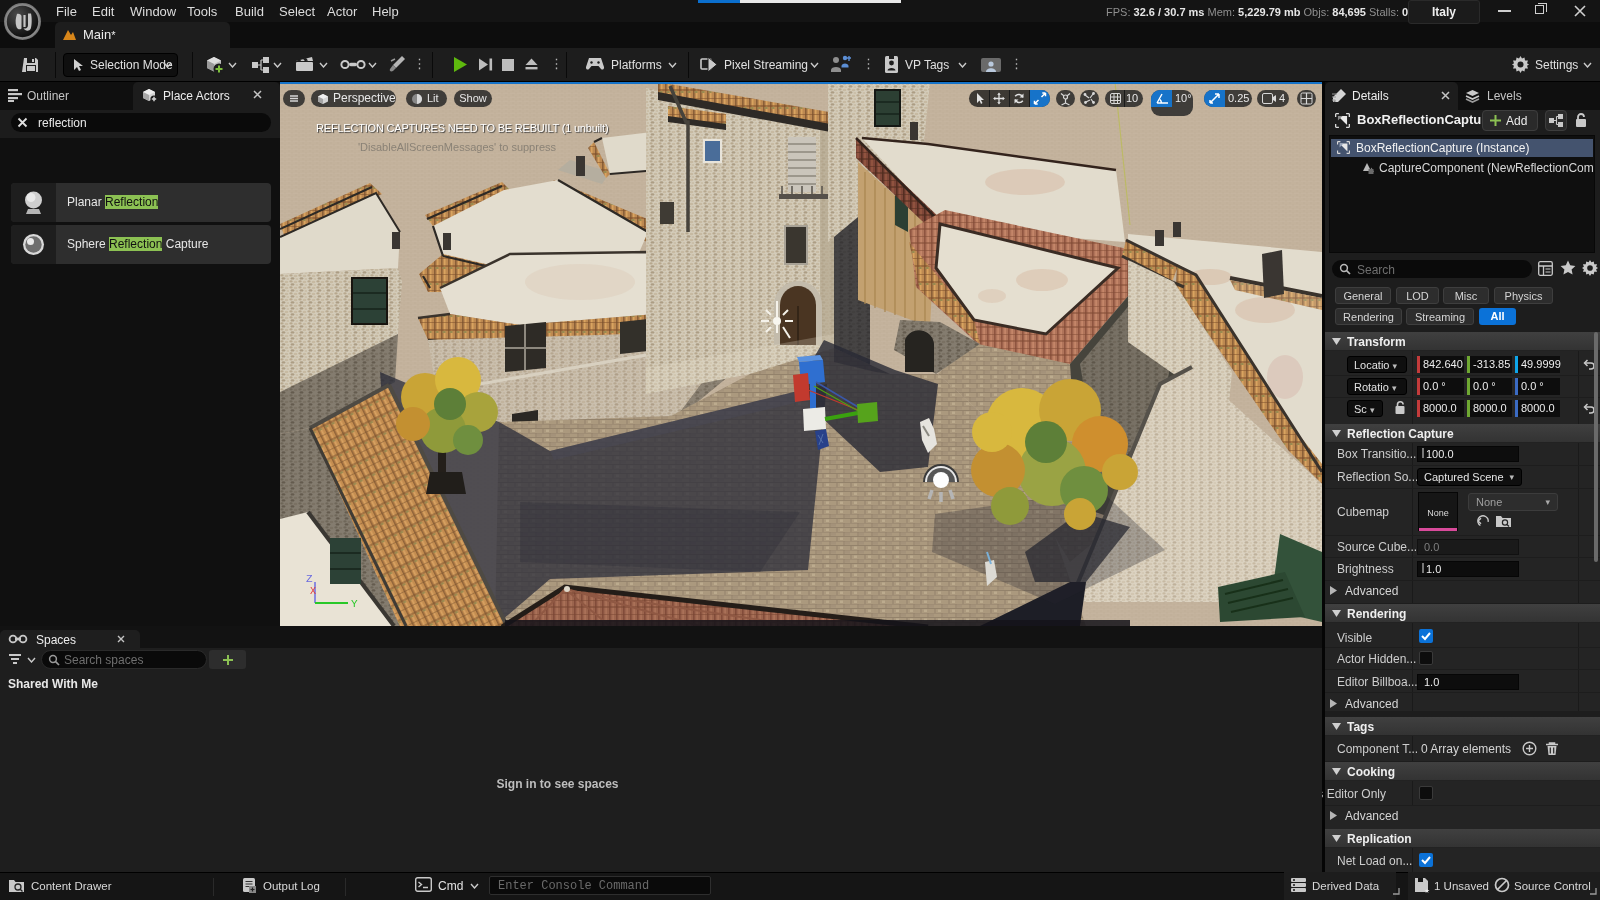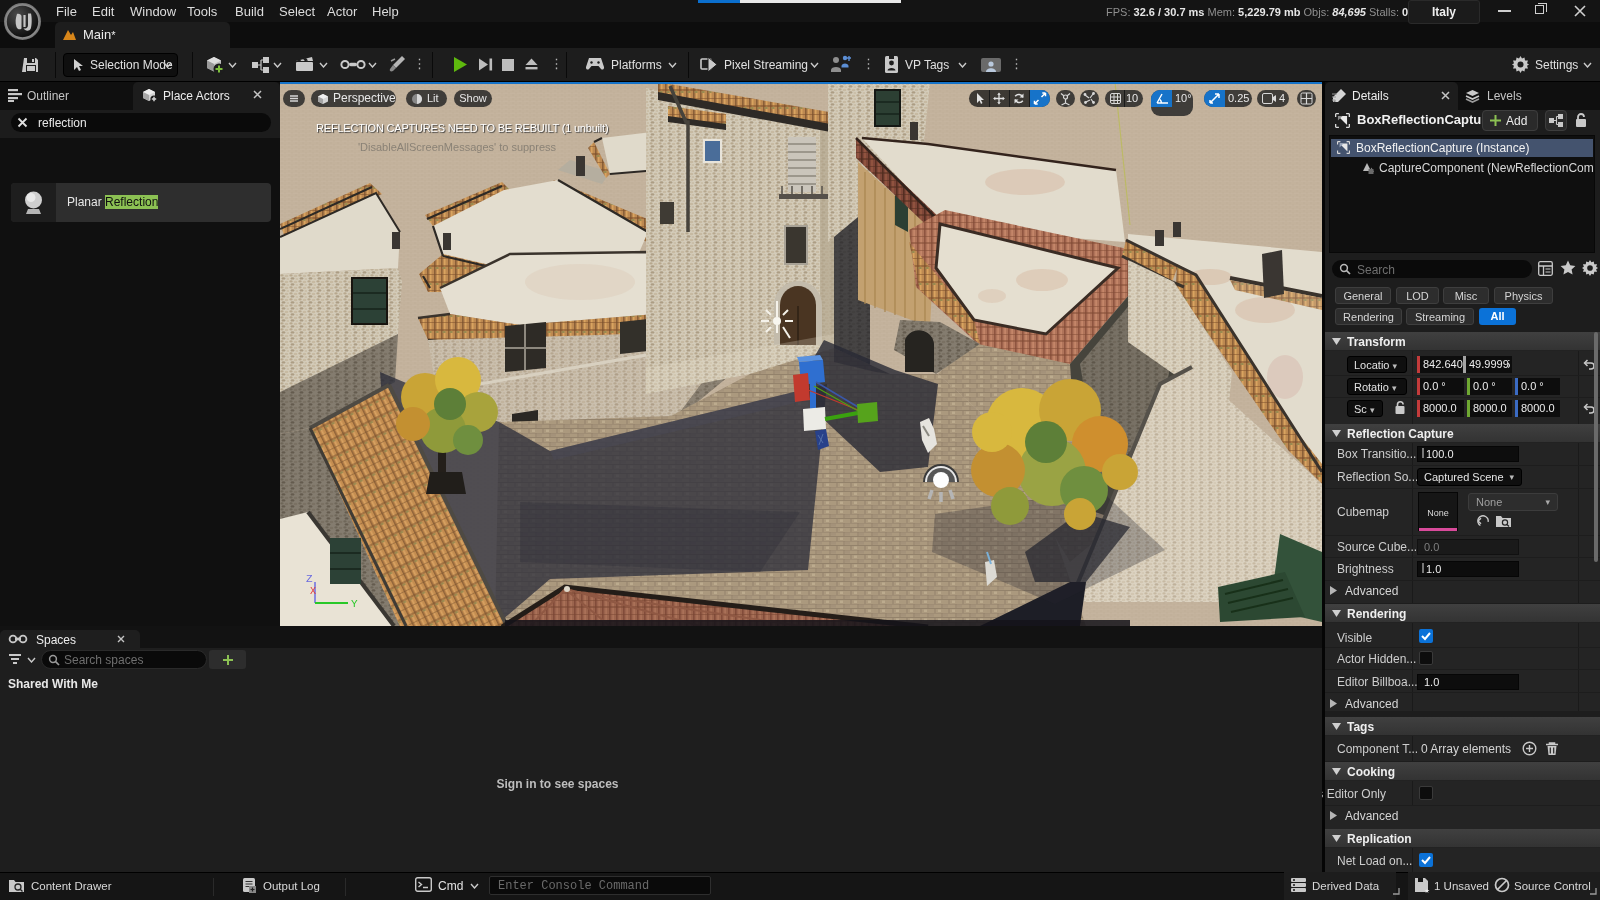--- a/index.html
+++ b/index.html
@@ -30,21 +30,21 @@
     <span class="abs" style="left:56px;">File</span>
       <span class="abs" style="left:92px;">Edit</span>
       <span class="abs" style="left:130px;">Window</span>
       <span class="abs" style="left:187px;">Tools</span>
       <span class="abs" style="left:235px;">Build</span>
       <span class="abs" style="left:279px;">Select</span>
       <span class="abs" style="left:327px;">Actor</span>
       <span class="abs" style="left:372px;">Help</span>
   </div>
   <div class="abs" style="left:1106px;top:6px;font-size:11px;color:#8f8f8f;z-index:3;white-space:nowrap;">
-    FPS: <span style="color:#e6e6e6;font-weight:bold;">32.6</span> <span style="color:#e6e6e6;font-weight:bold;">/ 30.7 ms</span> Mem: <span style="color:#e6e6e6;font-weight:bold;">5,229.79 mb</span> Objs: <span style="color:#e6e6e6;font-weight:bold;font-style:italic;">84,695</span> Stalls: <span style="color:#e6e6e6;font-weight:bold;">0</span>
+    FPS: <span style="color:#e6e6e6;font-weight:bold;">32.6</span> <span style="color:#e6e6e6;font-weight:bold;">/ 30.7 ms</span> Mem: <span style="color:#e6e6e6;font-weight:bold;">5,229.79 mb</span> Objs: <span style="color:#e6e6e6;font-weight:bold;">84,695</span> Stalls: <span style="color:#e6e6e6;font-weight:bold;">0</span>
   </div>
   <div class="abs" style="left:1408px;top:0px;width:72px;height:24px;background:#1b1b1b;border:1px solid #2a2a2a;border-radius:3px;color:#eee;font-size:12px;font-weight:bold;text-align:center;line-height:23px;z-index:3;">Italy</div>
   <div class="abs" style="left:1498px;top:10px;width:13px;height:2px;background:#cfcfcf;z-index:3;"></div>
   <div class="abs" style="left:1535px;top:5px;width:9px;height:9px;border:1.5px solid #cfcfcf;z-index:3;"></div>
   <div class="abs" style="left:1538px;top:3px;width:9px;height:9px;border-top:1.5px solid #cfcfcf;border-right:1.5px solid #cfcfcf;z-index:3;"></div>
   <div class="abs" style="left:1573px;top:4px;width:14px;height:14px;z-index:3;">
     <svg width="14" height="14">
         <path d="M2 2 L12 12 M12 2 L2 12" stroke="#cfcfcf" stroke-width="1.6"></path>
       </svg>
   </div>
@@ -289,20 +289,31 @@
   <div class="abs" style="left:11px;top:183px;width:260px;height:39px;background:#2e2e2e;border-radius:4px;overflow:hidden;">
     <div class="abs" style="left:0;top:0;width:45px;height:39px;background:#1e1e1e;"></div>
     <div class="abs" style="left:11px;top:7px;">
         <svg width="23" height="25" viewBox="0 0 23 25">
           <circle cx="11.5" cy="10" r="8.5" fill="#cfcfcf"></circle>
           <circle cx="9" cy="7.5" r="4.5" fill="#efefef" opacity="0.8"></circle>
           <path d="M4 24 L6 19 h11 l2 5 Z" fill="#b5b5b5"></path>
         </svg>
       </div>
     <div class="abs" style="left:56px;top:12px;font-size:12px;color:#e6e6e6;">Planar <span style="background:#8cc153;color:#111;">Reflection</span></div>
+  </div>
+  <div class="abs" style="left:11px;top:225px;width:260px;height:39px;background:#2e2e2e;border-radius:4px;overflow:hidden;">
+    <div class="abs" style="left:0;top:0;width:45px;height:39px;background:#1e1e1e;"></div>
+    <div class="abs" style="left:11px;top:8px;">
+        <svg width="23" height="23" viewBox="0 0 23 23">
+          <circle cx="11.5" cy="11.5" r="10.5" fill="#d9d9d9"></circle>
+          <circle cx="11.5" cy="11.5" r="8.2" fill="#6e6e6e"></circle>
+          <circle cx="8.5" cy="8.5" r="3.5" fill="#e9e9e9"></circle>
+        </svg>
+      </div>
+    <div class="abs" style="left:56px;top:12px;font-size:12px;color:#e6e6e6;">Sphere <span style="background:#8cc153;color:#111;">Reflection</span> Capture</div>
   </div>
 
   <div class="abs" id="viewport" style="left:280px;top:82px;width:1042px;height:544px;background:#c3b29d;overflow:hidden;">
     <svg width="1042" height="544" viewBox="0 0 1042 544">
       <defs>
         <pattern id="ptGround" width="7" height="4" patternUnits="userSpaceOnUse">
           <rect width="7" height="4" fill="#c5b49f"></rect>
           <path d="M0 0 h7 M0 2 h7" stroke="#bbaa94" stroke-width="0.5"></path>
           <path d="M2 0 v2 M5 2 v2" stroke="#bbaa94" stroke-width="0.5"></path>
         </pattern>
@@ -792,21 +803,21 @@
   <div class="abs" style="left:1347px;top:335px;font-size:12px;font-weight:bold;color:#efefef;">Transform</div>
   <div class="abs" style="left:1325px;top:351px;width:275px;height:73px;background:#242424;"></div>
   <div class="abs" style="left:1412px;top:351px;width:1px;height:73px;background:#1a1a1a;"></div>
   <div class="abs" style="left:1578px;top:351px;width:1px;height:73px;background:#1a1a1a;"></div>
   <div class="abs" style="left:1325px;top:375px;width:275px;height:1px;background:#1d1d1d;"></div>
   <div class="abs" style="left:1325px;top:397px;width:275px;height:1px;background:#1d1d1d;"></div>
 
   <div class="abs" style="left:1347px;top:356px;width:60px;height:17px;background:#0f0f0f;border:1px solid #000;border-radius:3px;color:#e2e2e2;font-size:11px;line-height:16px;padding-left:6px;">Locatio <span style="font-size:9px;color:#bbb;">▾</span></div>
   <div class="abs" style="left:1417px;top:356px;width:47px;height:17px;background:#0d0d0d;border-left:3px solid #c33b3b;color:#ededed;font-size:11px;line-height:17px;padding-left:3px;">842.640</div>
   <div class="abs" style="left:1467px;top:356px;width:45px;height:17px;background:#0d0d0d;border-left:3px solid #6fa832;color:#ededed;font-size:11px;line-height:17px;padding-left:3px;">-313.85</div>
-  <div class="abs" style="left:1463px;top:356px;width:45px;height:17px;background:#0d0d0d;border-left:3px solid #a3a3a3;color:#ededed;font-size:11px;line-height:17px;padding-left:3px;">49.9999</div>
+  <div class="abs" style="left:1515px;top:356px;width:45px;height:17px;background:#0d0d0d;border-left:3px solid #0ea5e9;color:#ededed;font-size:11px;line-height:17px;padding-left:3px;">49.9999</div>
   <div class="abs" style="left:1583px;top:358px;">
       <svg width="12" height="12">
         <path d="M2 5 h6 a3 3 0 0 1 0 6 h-2" stroke="#c9c9c9" stroke-width="1.5" fill="none"></path>
         <path d="M4.5 2 L1.5 5 L4.5 8" stroke="#c9c9c9" stroke-width="1.5" fill="none"></path>
       </svg>
     </div>
 
   <div class="abs" style="left:1347px;top:378px;width:60px;height:17px;background:#0f0f0f;border:1px solid #000;border-radius:3px;color:#e2e2e2;font-size:11px;line-height:16px;padding-left:6px;">Rotatio <span style="font-size:9px;color:#bbb;">▾</span></div>
   <div class="abs" style="left:1417px;top:378px;width:47px;height:17px;background:#0d0d0d;border-left:3px solid #c33b3b;color:#ededed;font-size:11px;line-height:17px;padding-left:3px;">0.0 °</div>
   <div class="abs" style="left:1467px;top:378px;width:45px;height:17px;background:#0d0d0d;border-left:3px solid #6fa832;color:#ededed;font-size:11px;line-height:17px;padding-left:3px;">0.0 °</div>

